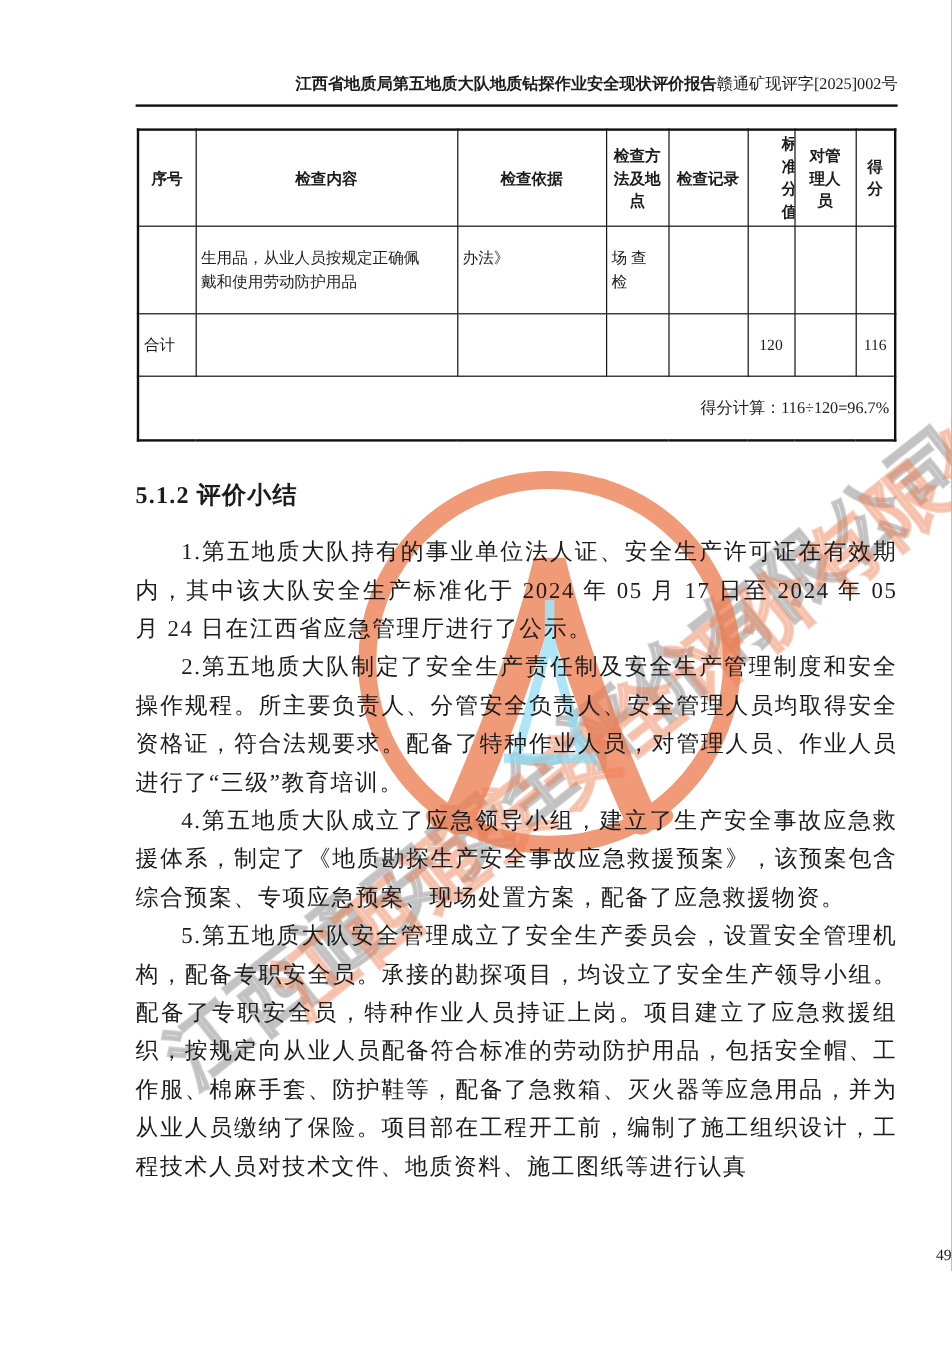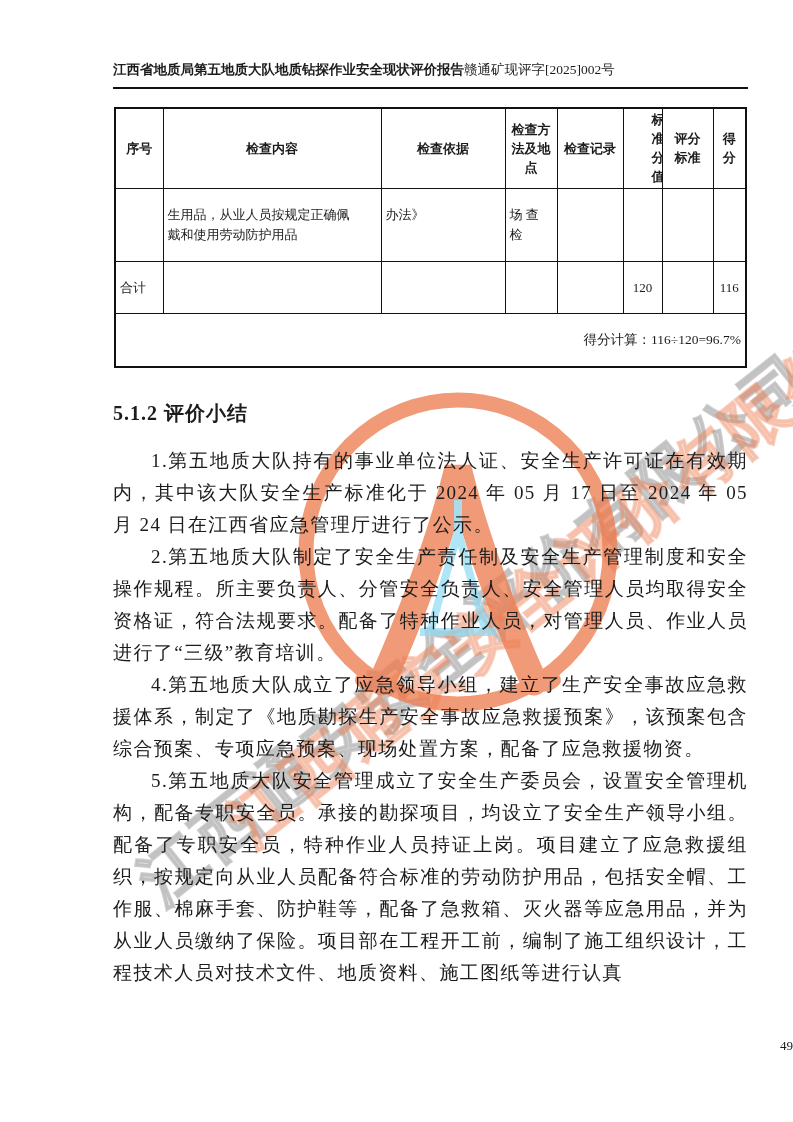--- a/index.html
+++ b/index.html
@@ -35,21 +35,21 @@
     position:absolute; left:264px; top:732px;
     font-size:55px; font-weight:bold; letter-spacing:1px; white-space:nowrap;
     color:rgba(219,62,46,0.55);
   }
 
   
   .content { position:relative; z-index:1; }
 
   .doc-header {
     position:absolute; left:113px; top:60px; width:635px;
-    display:flex; justify-content:flex-start; align-items:flex-end;
+    display:flex; justify-content:flex-end; align-items:flex-end;
     font-size:13.5px; line-height:20px;
     border-bottom:2px solid #111; padding-bottom:7px;
   }
   .doc-header .t-left { font-weight:bold; }
   .doc-header .t-right { font-weight:normal; }
 
   table.check {
     position:absolute; left:114px; top:107px;
     width:631px; border-collapse:collapse; table-layout:fixed;
     font-size:13px; line-height:20px;
@@ -124,21 +124,21 @@
           <col style="width:33px">
       </colgroup>
       <thead>
         <tr>
           <th class="th-seq">序号</th>
           <th>检查内容</th>
           <th>检查依据</th>
           <th>检查方法及地点</th>
           <th>检查记录</th>
           <th class="th-std">标准分值</th>
-          <th>评分标准</th>
+          <th>对管理人员</th>
           <th>得分</th>
         </tr>
       </thead>
       <tbody>
         <tr class="r1">
           <td></td>
           <td class="c-pre">生用品，从业人员按规定正确佩
 戴和使用劳动防护用品</td>
           <td class="c-pre">办法》</td>
           <td class="c-pre">场 查

